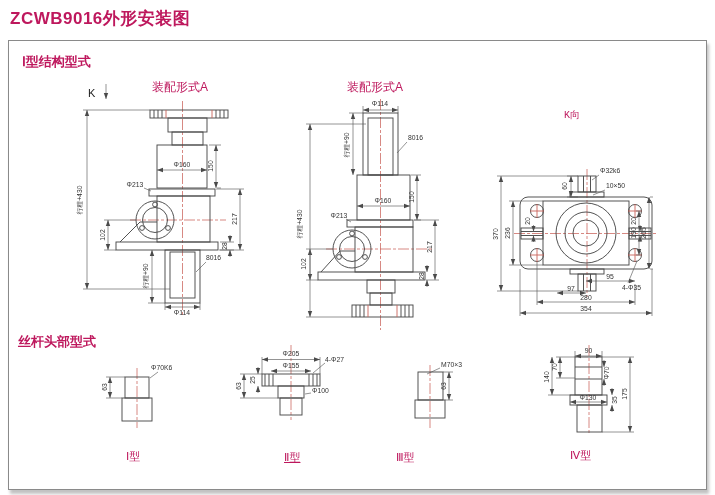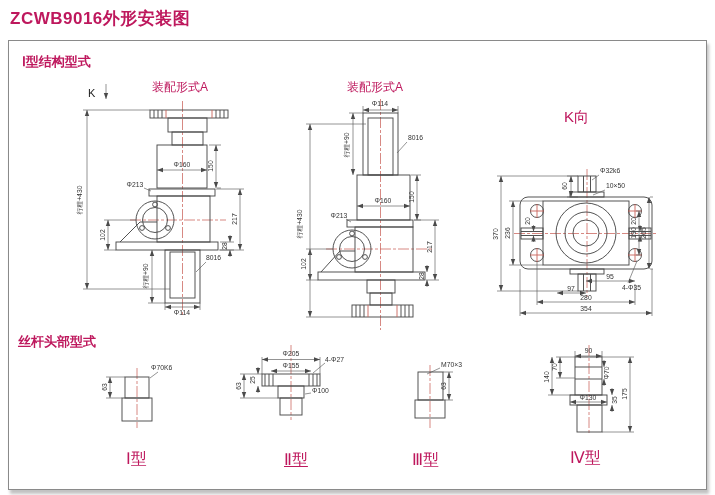--- a/index.html
+++ b/index.html
@@ -2,43 +2,43 @@
 <html><head>
 <meta charset="utf-8">
 <style>
   html,body{margin:0;padding:0;background:#ffffff;width:715px;height:495px;overflow:hidden;}
   body{font-family:"Liberation Sans", sans-serif; position:relative;}
   .page-title{position:absolute;left:10px;top:7px;font-size:17px;font-weight:bold;color:#111;letter-spacing:.5px;}
   .frame{position:absolute;left:8px;top:40px;width:697px;height:448px;border:1px solid #8a8a8a;background:#fff;box-shadow:2px 4px 3px #c2c2c2;}
   .lbl{position:absolute;color:#be185d;white-space:nowrap;}
   .sec{font-size:13px;font-weight:bold;}
   .vt{font-size:12px;}
-  .tl{font-size:16px;}
+  .tl{font-size:11px;}
   svg{position:absolute;left:0;top:0;}
   .ln{stroke:#4a4a4a;stroke-width:.95;fill:none;}
   .th{stroke:#5a5a5a;stroke-width:.65;fill:none;}
   .cl{stroke:#c9625a;stroke-width:.75;fill:none;stroke-dasharray:11 2 3 2;}
   .cls{stroke:#c9625a;stroke-width:.9;fill:none;}
   text.d{font:6.8px "Liberation Sans",sans-serif;fill:#333;}
   text.k{font:11px "Liberation Sans",sans-serif;fill:#222;}
 </style>
 </head>
 <body>
 
 <div class="page-title lbl">ZCWB9016外形安装图</div>
 <div class="frame"></div>
 
 <div class="lbl sec" style="left:22px;top:53px;">Ⅰ型结构型式</div>
 <div class="lbl vt" style="left:152px;top:79px;">装配形式A</div>
 <div class="lbl vt" style="left:347px;top:79px;">装配形式A</div>
-<div class="lbl vt" style="left:564px;top:108px;font-size:15px;">K向</div>
+<div class="lbl vt" style="left:564px;top:108px;font-size:10px;font-family:Liberation Mono, monospace;">K向</div>
 <div class="lbl sec" style="left:18px;top:333px;">丝杆头部型式</div>
 <div class="lbl tl" style="left:126px;top:449px;">Ⅰ型</div>
 <div class="lbl tl" style="left:284px;top:450px;text-decoration:underline;">Ⅱ型</div>
-<div class="lbl tl" style="left:412px;top:450px;text-align:right;">Ⅲ型</div>
+<div class="lbl tl" style="left:396px;top:450px;text-align:right;">Ⅲ型</div>
 <div class="lbl tl" style="left:570px;top:448px;">Ⅳ型</div>
 
 <svg width="715" height="495" viewBox="0 0 715 495">
   <defs>
     <marker id="ar" markerWidth="7" markerHeight="7" refX="6" refY="3" orient="auto-start-reverse" markerUnits="userSpaceOnUse">
       <path d="M0,0.8 L6,3 L0,5.2 Z" fill="#4a4a4a"></path>
     </marker>
   </defs>
 
   <g>

